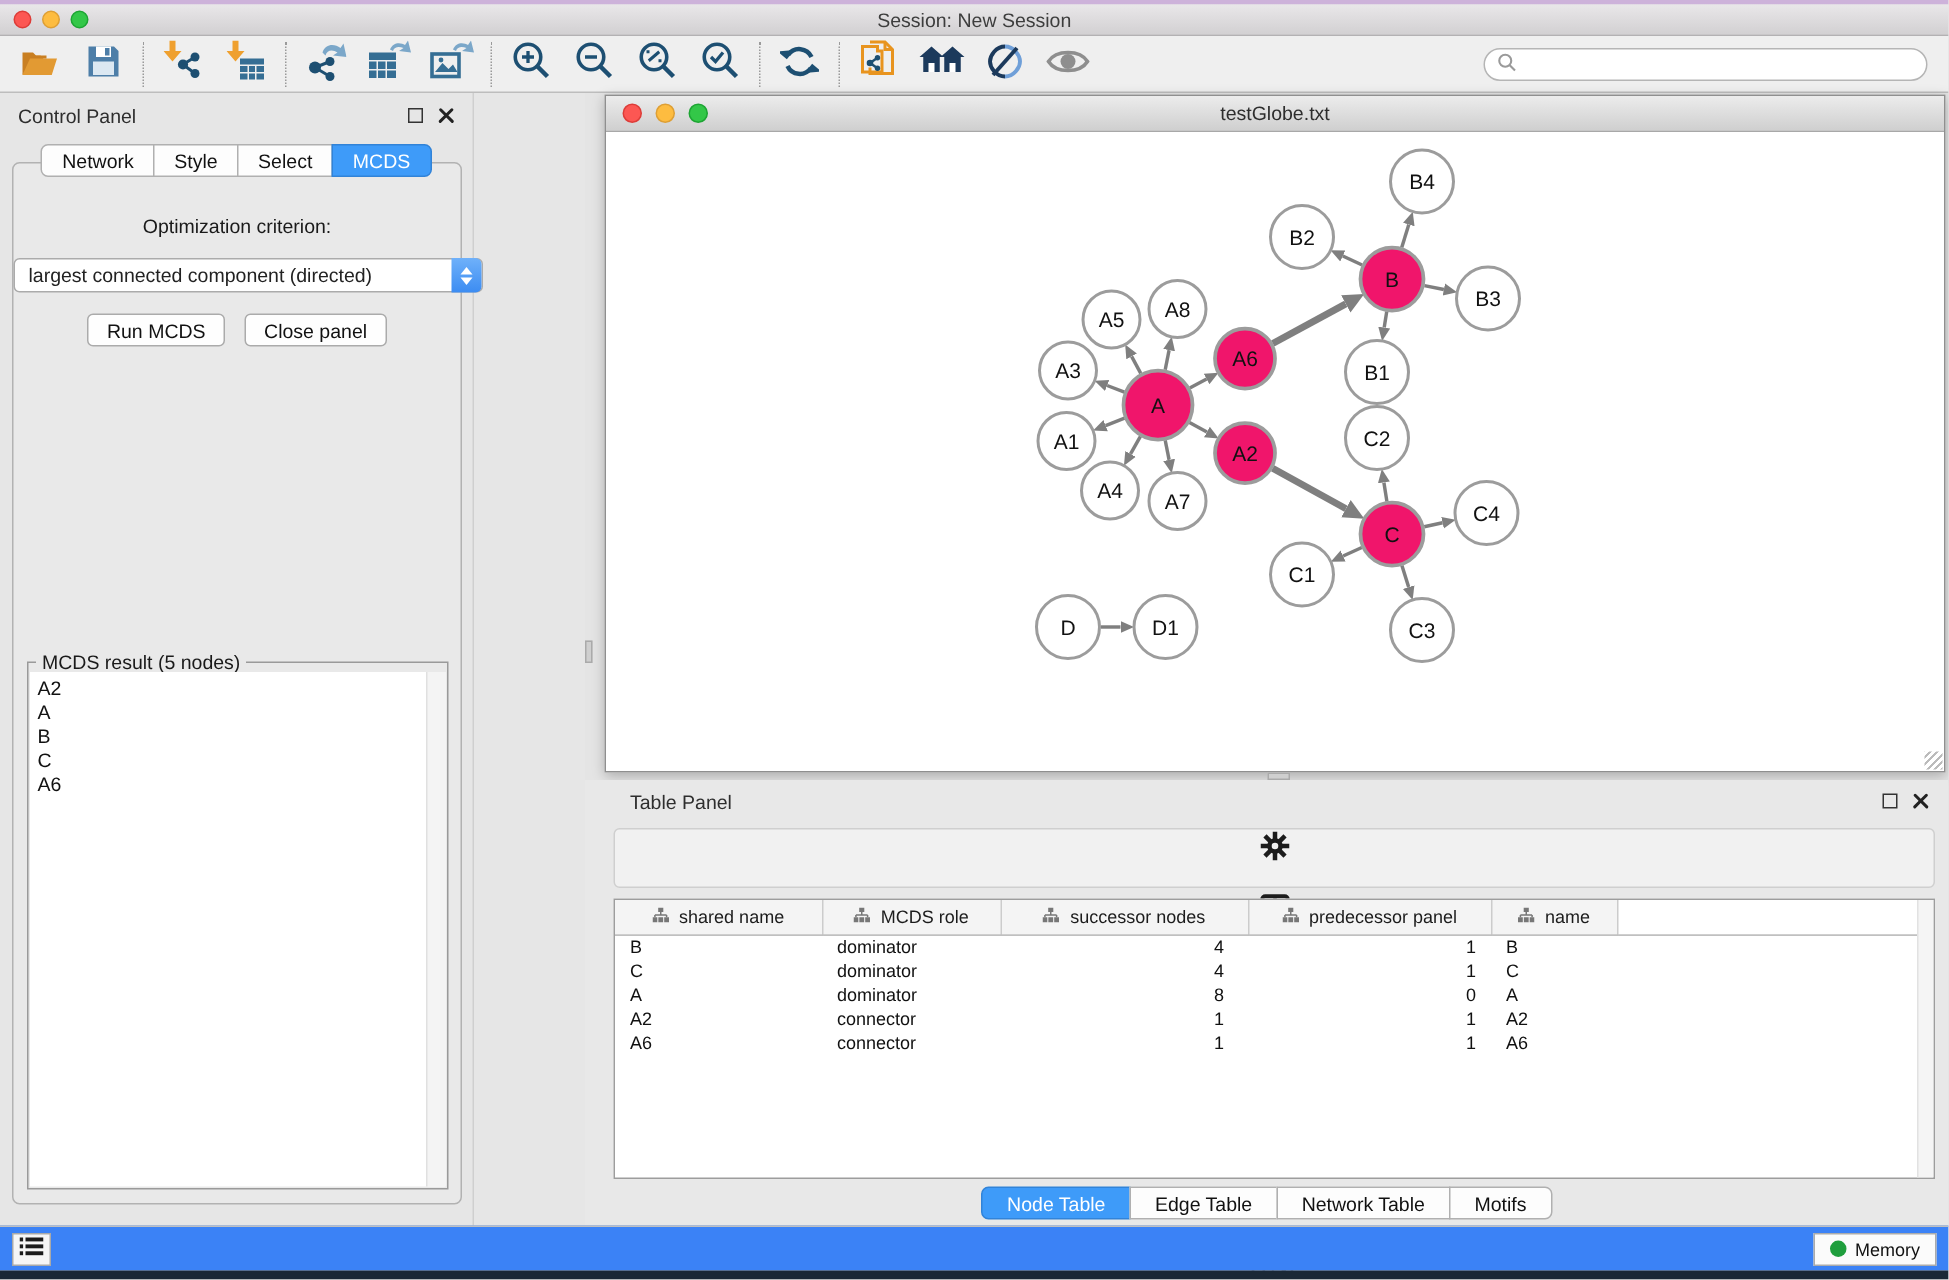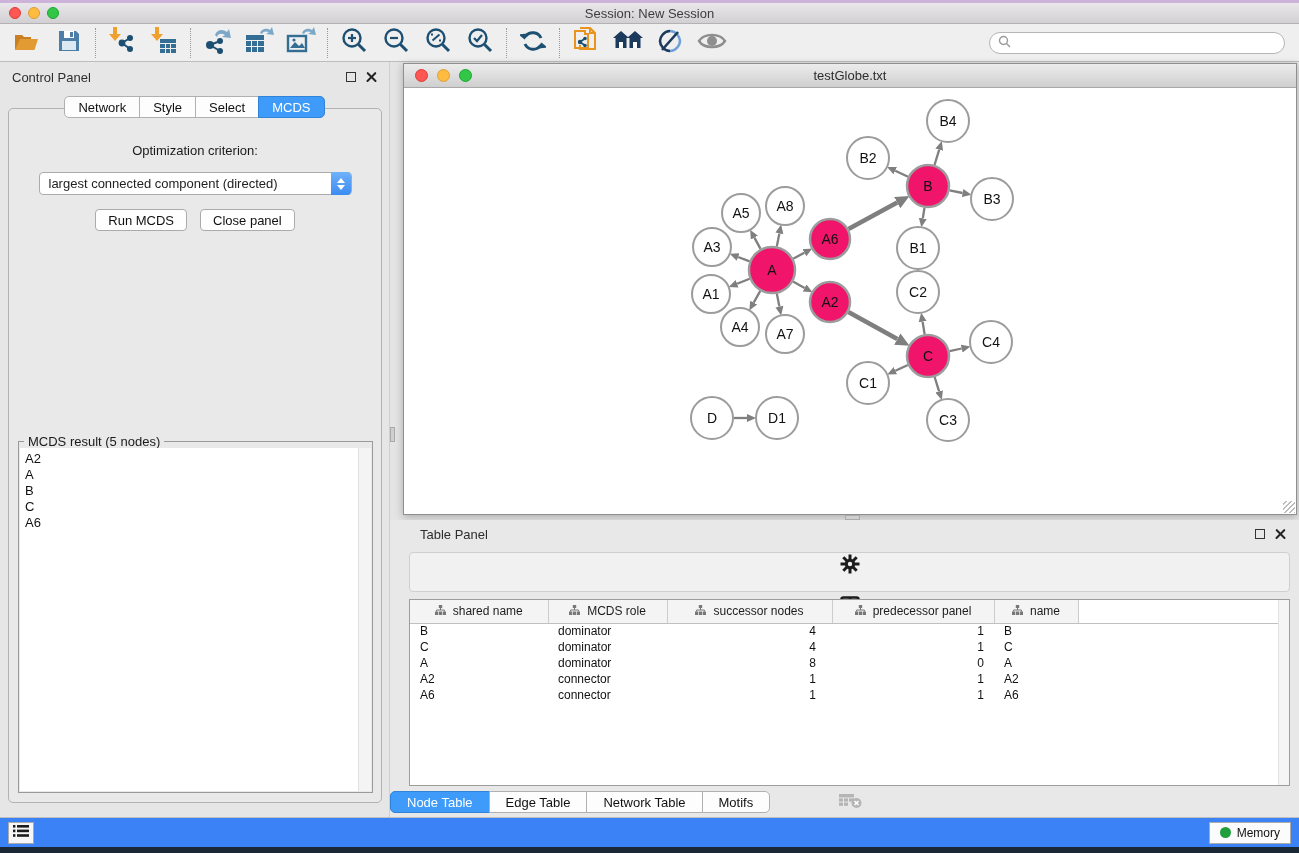--- a/index.html
+++ b/index.html
@@ -25,21 +25,21 @@
   .tb-btn { width:30px; height:30px; display:flex; align-items:center; justify-content:center; cursor:default; }
   .search-wrap { margin-left:auto; margin-right:4px; }
   .search-box { width:296px; height:22px; border:1px solid #b5b5b5; border-radius:11px; background:#fff;
                 display:flex; align-items:center; padding:0 8px; gap:5px; }
   .search-box input { border:none; outline:none; flex:1; font:12px "Liberation Sans",sans-serif; background:transparent; }
 
   
   .main { position:absolute; left:0; top:62px; width:100%; height:755px; }
 
   
-  .control-panel { position:absolute; left:0; top:0; width:390px; height:100%;
+  .control-panel { position:absolute; left:0; top:0; width:316px; height:100%;
                    background:#e6e6e6; border-right:1px solid #cfcfcf; }
   .panel-head { height:30px; display:flex; align-items:center; padding:0 12px; color:#2e2e2e; }
   .panel-head .win-icons { margin-left:auto; display:flex; gap:10px; align-items:center; }
   .float-icon { width:10px; height:10px; border:1.5px solid #333; display:inline-block; }
   .close-x { width:11px; height:11px; display:inline-block; position:relative; }
   .close-x::before,.close-x::after{ content:""; position:absolute; left:-1px; top:4.5px; width:13px; height:2.4px;
       background:#222; border-radius:1px;}
   .close-x::before{ transform:rotate(45deg);} .close-x::after{ transform:rotate(-45deg);}
 
   .cp-tabs { position:absolute; left:0; top:34px; width:100%; display:flex; justify-content:center; z-index:2; }
@@ -93,21 +93,21 @@
 
   .table-wrap { margin:7px 9px 0 19px; height:187px; background:#fff; border:1px solid #9d9d9d; position:relative; overflow:hidden;}
   table.data { border-collapse:collapse; table-layout:fixed; font-size:12px; }
   table.data th { height:23px; background:#f4f4f4; border-bottom:1px solid #c0c0c0; border-right:1px solid #cccccc;
                   font-weight:normal; color:#1c1c1c; }
   table.data th .th-inner{ display:flex; align-items:center; justify-content:center; gap:7px; }
   table.data td { height:16px; padding:0 10px; color:#111; white-space:nowrap; overflow:hidden; }
   td.num { text-align:right; }
   .tbl-scroll { position:absolute; right:0; top:0; width:11px; bottom:0; background:#f5f5f5; border-left:1px solid #e2e2e2;}
 
-  .tp-tabs { display:flex; justify-content:flex-start; margin-top:5px; }
+  .tp-tabs { display:flex; justify-content:center; margin-top:5px; }
   .tp-tabs .tab { padding:3px 16px; }
 
   
   .statusbar { position:absolute; left:0; top:817px; width:100%; height:30px; background:#3b82f6;
                border-top:1px solid #bfbfbf; display:flex; align-items:center; padding:0 8px; }
   .list-btn { width:26px; height:22px; background:#f6f6f6; border:1px solid #a9a9a9; display:flex;
               align-items:center; justify-content:center; }
   .memory-btn { margin-left:auto; height:22px; padding:0 10px; background:#fbfbfb; border:1px solid #ababab;
                 display:flex; align-items:center; gap:6px; font-size:12px; color:#111; }
   .green-dot { width:11px; height:11px; border-radius:50%; background:#1f9e3d; }

